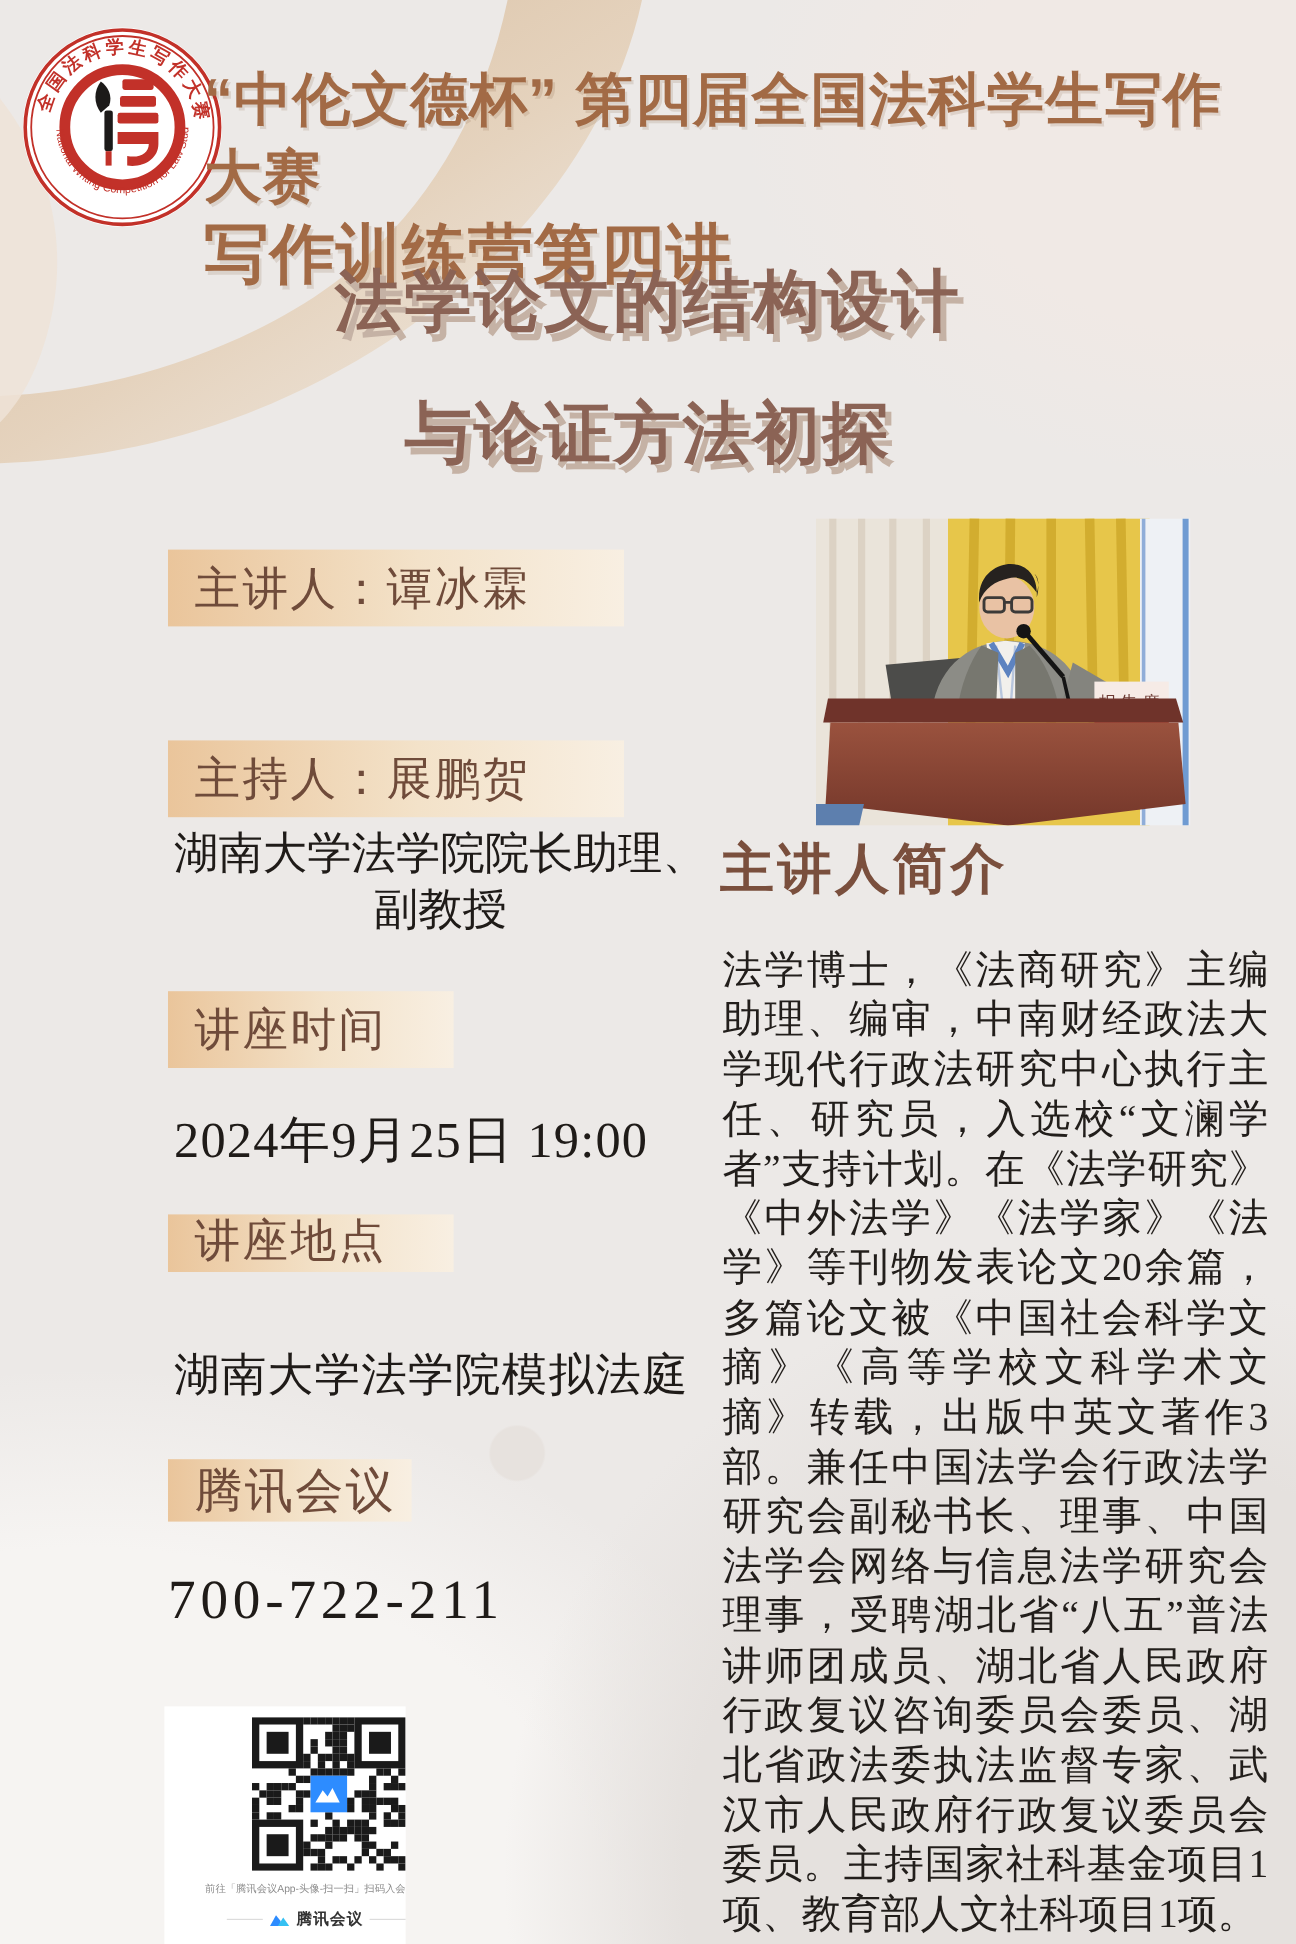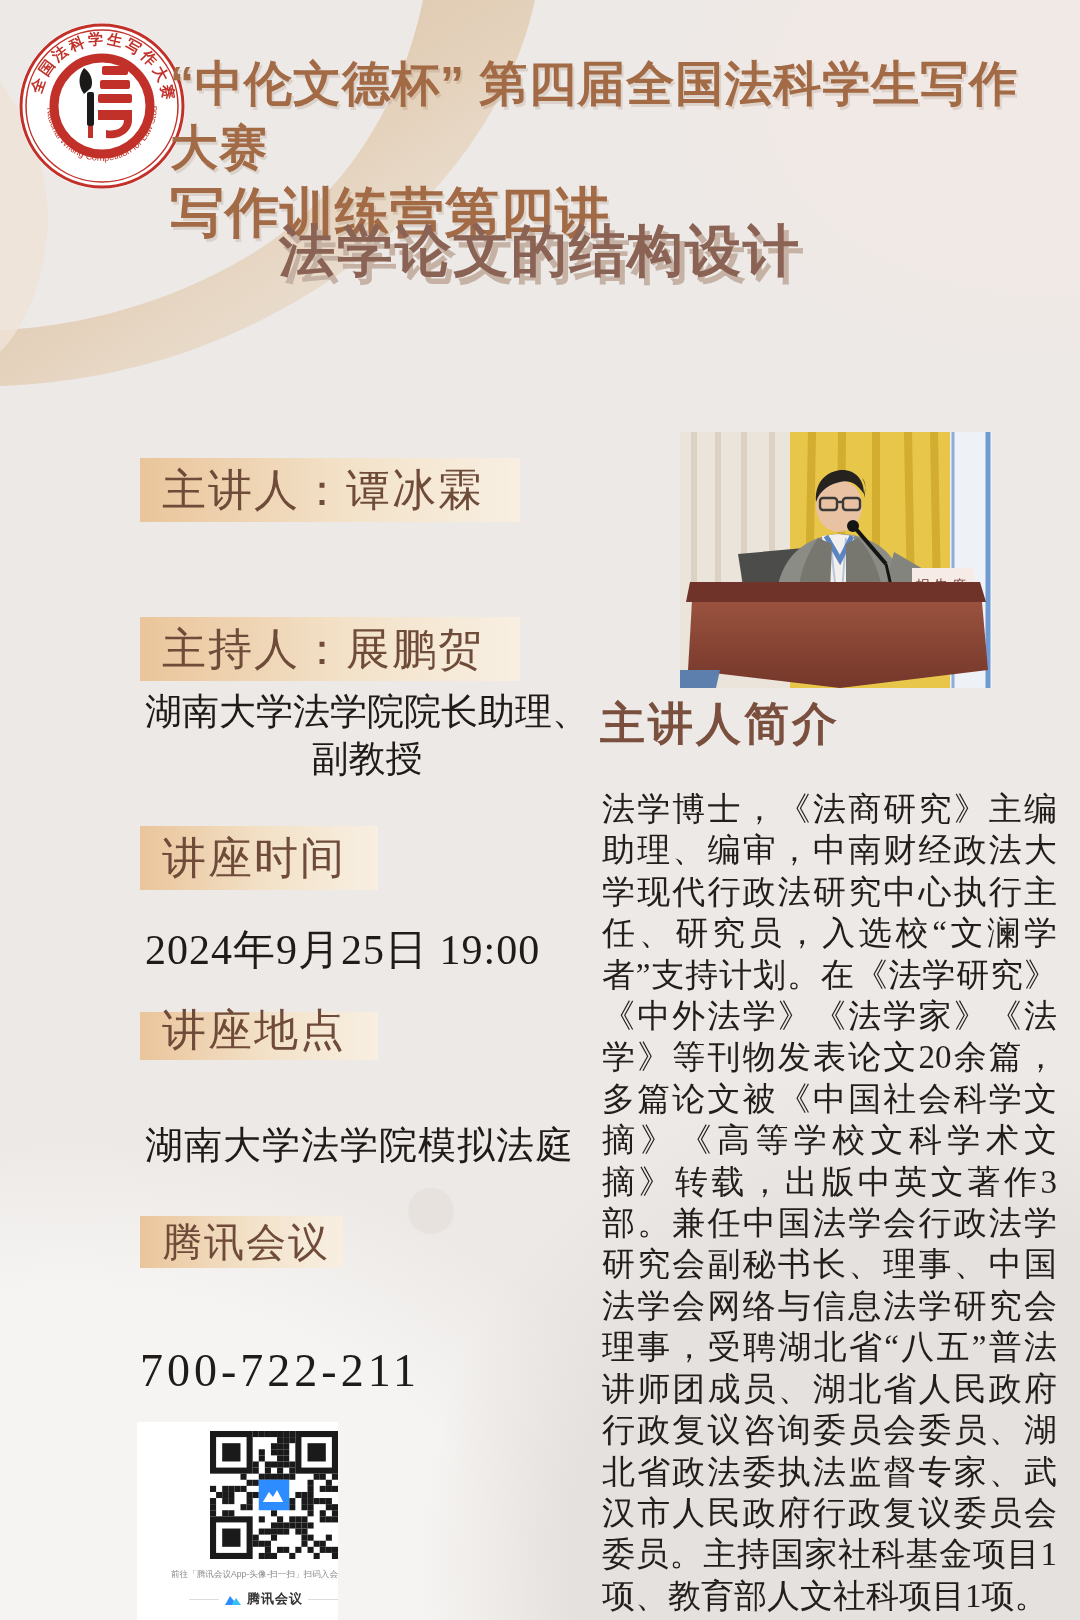--- a/index.html
+++ b/index.html
@@ -27,32 +27,32 @@
   .title{
     position:absolute;left:0;top:196px;width:1080px;margin:0;text-align:center;
     font-family:"Liberation Sans","DejaVu Sans",sans-serif;font-weight:900;
     font-size:56px;line-height:110px;color:#8b6355;letter-spacing:2px;
     text-shadow:5px 7px 0 #c5b2a5;
   }
   
   .tagbox{
     position:absolute;left:140px;box-sizing:border-box;padding-left:22px;
     background:linear-gradient(90deg,#eac59b 0%,#f3e2c9 55%,#f8efe2 100%);
-    color:#6f4b3a;font-size:44px;display:flex;align-items:center;letter-spacing:2px;
+    color:#6f4b3a;font-size:38px;display:flex;align-items:center;letter-spacing:2px;
   }
   .b-speaker{top:458px;width:380px;height:64px;}
   .b-host{top:617px;width:380px;height:64px;}
   .b-time{top:826px;width:238px;height:64px;}
   .b-place{top:1012px;width:238px;height:48px;align-items:flex-end;}
   .b-meeting{top:1216px;width:203px;height:52px;font-size:40px;}
   .plain{position:absolute;color:#1f1b18;text-align:center;}
   .host-desc{left:141px;top:688px;width:452px;font-size:37px;line-height:47px;}
   .time-value{left:145px;top:922px;font-size:42px;letter-spacing:1px;}
   .place-value{left:145px;top:1120px;font-size:38px;letter-spacing:1px;}
-  .meeting-id{left:140px;top:1344px;font-size:46px;letter-spacing:4px;}
+  .meeting-id{left:140px;top:1306px;font-size:46px;letter-spacing:4px;}
   
   .qr-card{
     position:absolute;left:137px;top:1422px;width:201px;height:203px;background:#ffffff;
     display:flex;flex-direction:column;align-items:flex-end;
   }
   .qr-code{margin-top:9px;}
   .qr-caption{
     margin-top:10px;font-family:"Liberation Sans","DejaVu Sans",sans-serif;
     font-size:8.6px;color:#8c8c8c;white-space:nowrap;
   }
@@ -118,20 +118,21 @@
     </g>
   </svg>
 
   <div class="header-text">
     <div class="l1">“中伦文德杯” 第四届全国法科学生写作大赛</div>
     <div class="l2">写作训练营第四讲</div>
   </div>
 
   <h1 class="title">
     <span>法学论文的结构设计</span><br>
+    <span>与论证方法初探</span>
   </h1>
 
   <div class="tagbox b-speaker">
     <span>主讲人：谭冰霖</span>
   </div>
 
   <div class="tagbox b-host">
     <span>主持人：展鹏贺</span>
   </div>
   <div class="plain host-desc">湖南大学法学院院长助理、副教授</div>

